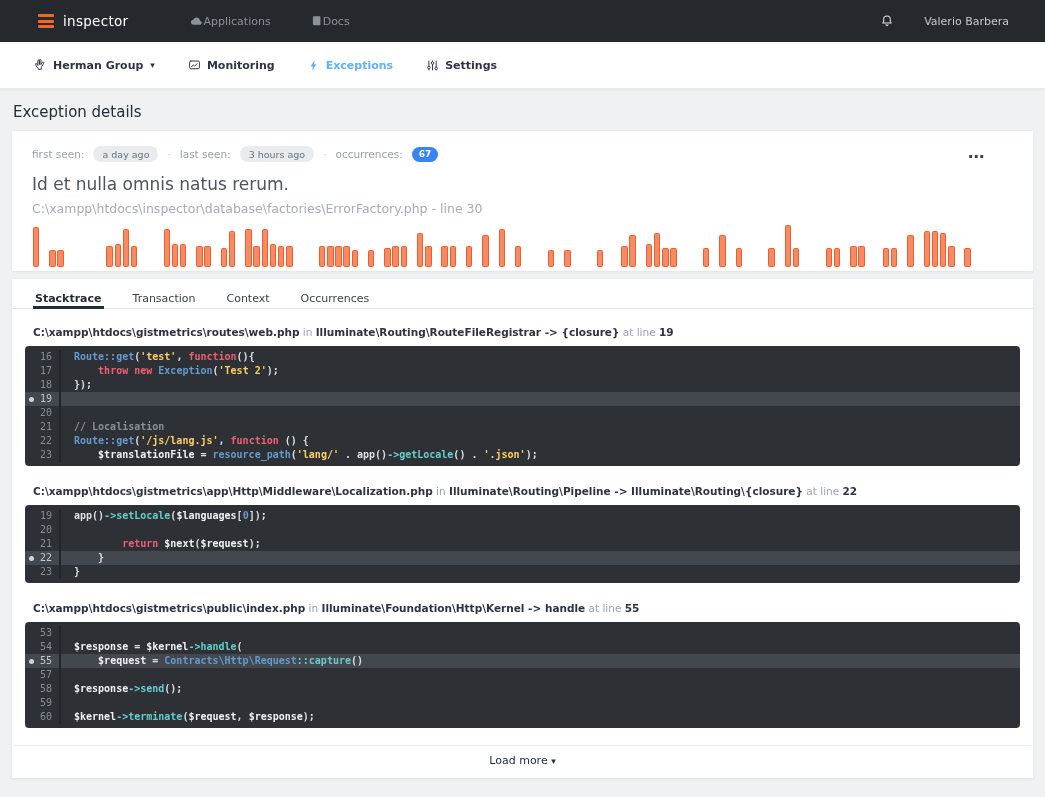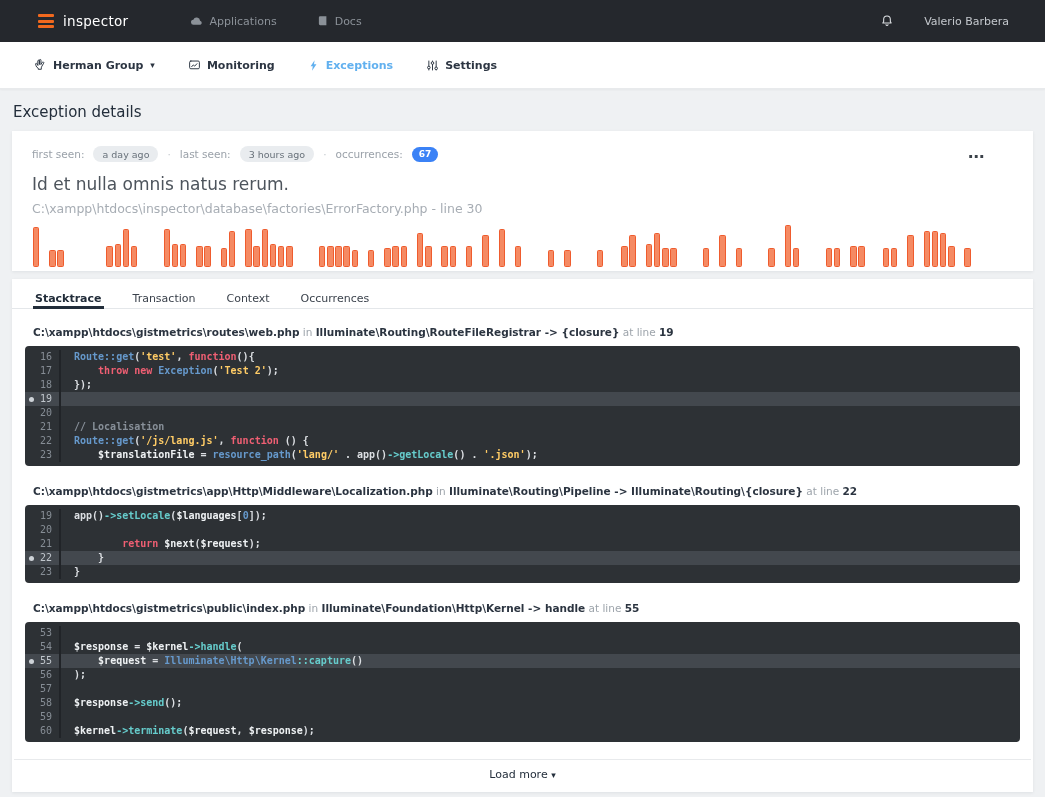--- a/index.html
+++ b/index.html
@@ -5,21 +5,21 @@
   html,body{margin:0;padding:0}
   body{width:1045px;height:797px;overflow:hidden;background:#eff1f3;
        font-family:"DejaVu Sans","Liberation Sans",sans-serif;-webkit-font-smoothing:antialiased}
   
   .topbar{height:42px;background:#25282d;display:flex;align-items:center;padding:0 36px 0 38px;box-sizing:border-box}
   .brand{display:flex;align-items:center;gap:9px;cursor:pointer}
   .brand-icon{display:inline-block}
   .brand-icon i{display:block;width:16px;height:3px;background:#f2691e;border-radius:1px;margin:2.5px 0}
   .brand-text{color:#fff;font-size:13.5px;font-weight:400;letter-spacing:.3px}
   .topnav{display:flex;gap:40px;margin-left:62px}
-  .topnav .tn-item{display:flex;align-items:center;gap:6px;color:#8b9198;font-size:11px;cursor:pointer}
+  .topnav .tn-item{display:flex;align-items:center;color:#8b9198;font-size:11px;cursor:pointer}
   .topbar-right{margin-left:auto;display:flex;align-items:center;gap:30px}
   .bell{color:#dfe2e5;display:flex;cursor:pointer}
   .user-name{color:#c4c8cd;font-size:11px;cursor:pointer}
   
   .subnav{height:46px;background:#fff;display:flex;align-items:center;gap:33px;padding:0 33px;
           border-bottom:1px solid #e8eaec;box-shadow:0 1px 2px rgba(33,40,48,.05)}
   .sn-item{display:flex;align-items:center;gap:6px;font-size:11px;font-weight:700;color:#2c3542;cursor:pointer}
   .sn-item .caret{font-size:9px;margin-left:1px}
   .sn-item.active{color:#61b0ef}
   
@@ -495,25 +495,21 @@
             <div class="code-line">
               <span class="gutter">53</span>
               <span class="code-content"></span>
             </div>
             <div class="code-line">
               <span class="gutter">54</span>
               <span class="code-content"><span class="tok-var">$response</span><span class="tok-pln"> = </span><span class="tok-var">$kernel</span><span class="tok-fn">-&gt;handle</span><span class="tok-pln">(</span></span>
             </div>
             <div class="code-line hl">
               <span class="gutter"><span class="dot"></span>55</span>
-              <span class="code-content"><span class="tok-pln">    </span><span class="tok-var">$request</span><span class="tok-pln"> = </span><span class="tok-cls">Illuminate\Http\Kernel</span><span class="tok-fn">::capture</span><span class="tok-pln">()</span></span>
-            </div>
-            <div class="code-line">
-              <span class="gutter">56</span>
-              <span class="code-content"><span class="tok-pln">);</span></span>
+              <span class="code-content"><span class="tok-pln">    </span><span class="tok-var">$request</span><span class="tok-pln"> = </span><span class="tok-cls">Contracts\Http\Request</span><span class="tok-fn">::capture</span><span class="tok-pln">()</span></span>
             </div>
             <div class="code-line">
               <span class="gutter">57</span>
               <span class="code-content"></span>
             </div>
             <div class="code-line">
               <span class="gutter">58</span>
               <span class="code-content"><span class="tok-var">$response</span><span class="tok-fn">-&gt;send</span><span class="tok-pln">();</span></span>
             </div>
             <div class="code-line">

